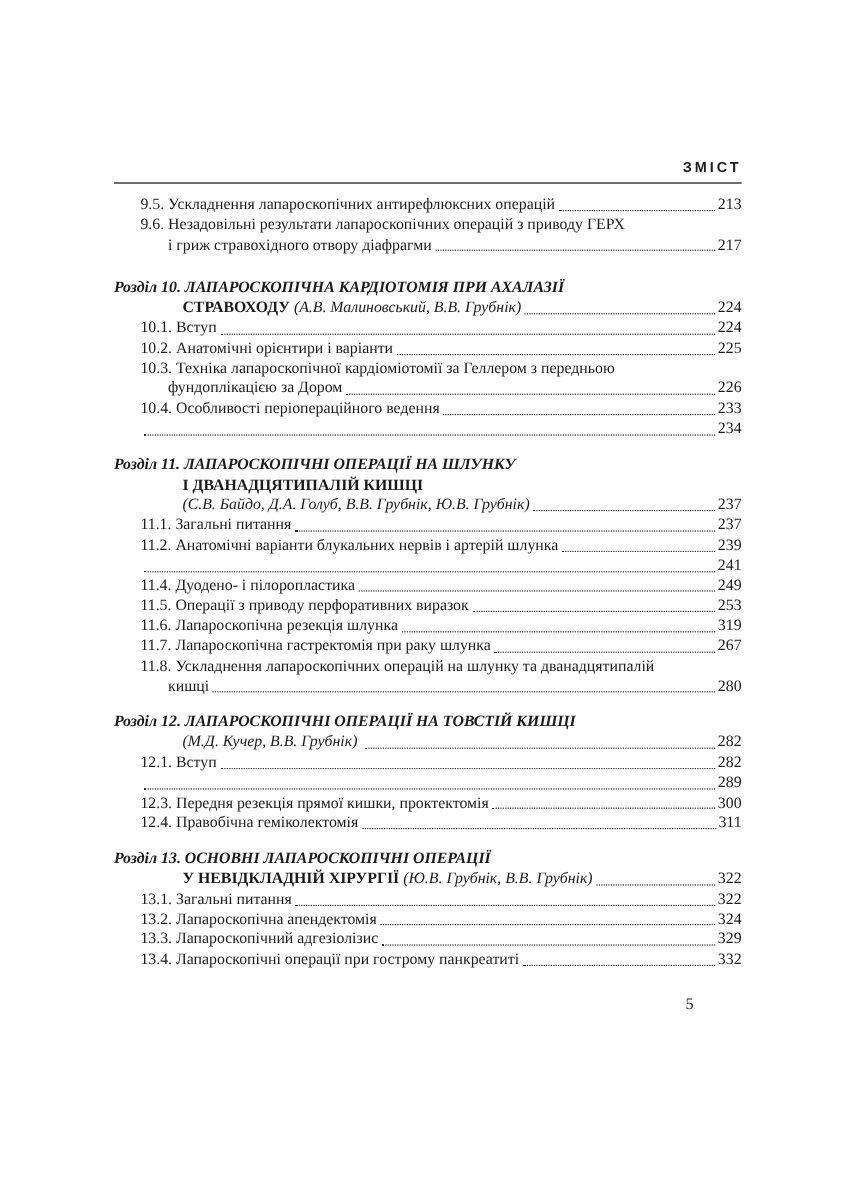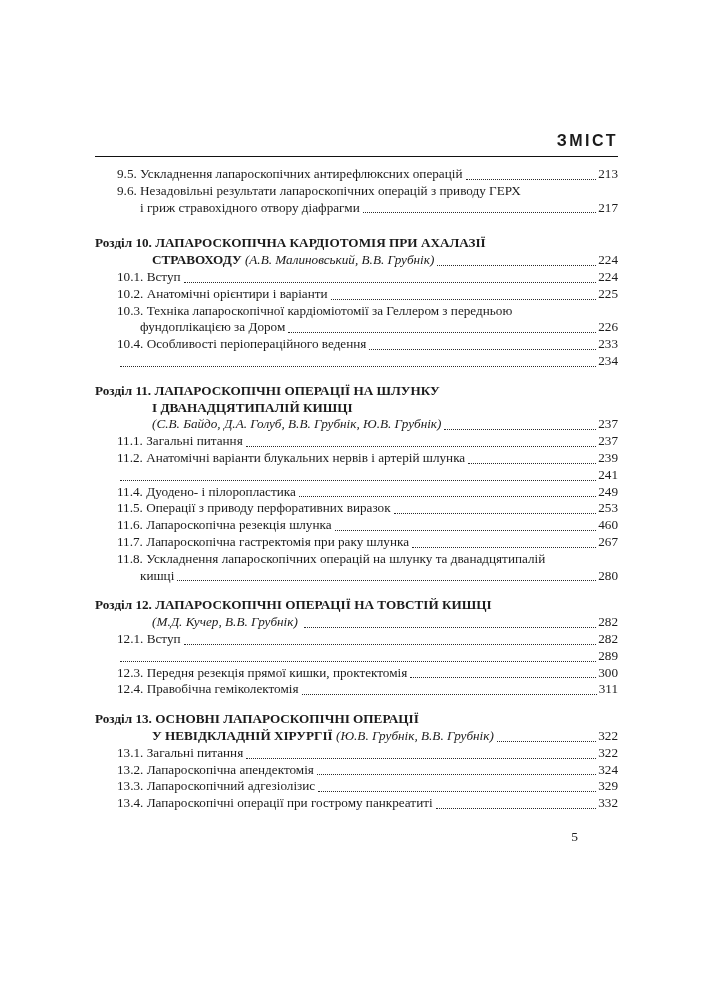--- a/index.html
+++ b/index.html
@@ -26,21 +26,21 @@
     position:absolute;
     left:95px;
     right:90px;
     top:132px;
   }
   .running-head{
     display:flex;
     justify-content:flex-end;
     font-family:"Liberation Sans", sans-serif;
     font-weight:700;
-    font-size:16px;
+    font-size:12px;
     letter-spacing:2.5px;
     padding-bottom:6px;
     border-bottom:1.6px solid var(--rule);
   }
   .toc{
     margin-top:9px;
     font-size:13.2px;
   }
   .toc-block + .toc-block{
     margin-top:13px;
@@ -52,21 +52,21 @@
     display:flex;
     align-items:baseline;
     line-height:16.8px;
   }
   .toc-text{
     white-space:pre-wrap;
     text-align:center;
   }
   .toc-text .b{font-weight:700;}
   .toc-text .i{font-style:italic;}
-  .ind-chap  {padding-left:0;}
+  .ind-chap  {padding-left:0;font-style:italic;}
   .ind-item  {padding-left:22px;}
   .ind-itemc {padding-left:45px;}
   .ind-chapc {padding-left:57px;}
   .leader{
     flex:1 1 auto;
     min-width:12px;
     align-self:flex-end;
     margin:0 2px 3px 3px;
     border-bottom:1.6px dotted var(--leader);
   }
@@ -174,21 +174,21 @@
             <span class="pg">249</span>
           </div>
           <div class="toc-line ind-item">
             <span class="toc-text"><span>11.5. Операції з приводу перфоративних виразок</span></span>
             <span class="leader"></span>
             <span class="pg">253</span>
           </div>
           <div class="toc-line ind-item">
             <span class="toc-text"><span>11.6. Лапароскопічна резекція шлунка</span></span>
             <span class="leader"></span>
-            <span class="pg">460</span>
+            <span class="pg">319</span>
           </div>
           <div class="toc-line ind-item">
             <span class="toc-text"><span>11.7. Лапароскопічна гастректомія при раку шлунка</span></span>
             <span class="leader"></span>
             <span class="pg">267</span>
           </div>
           <div class="toc-line ind-item">
             <span class="toc-text"><span>11.8. Ускладнення лапароскопічних операцій на шлунку та дванадцятипалій</span></span>
           </div>
           <div class="toc-line ind-itemc">

